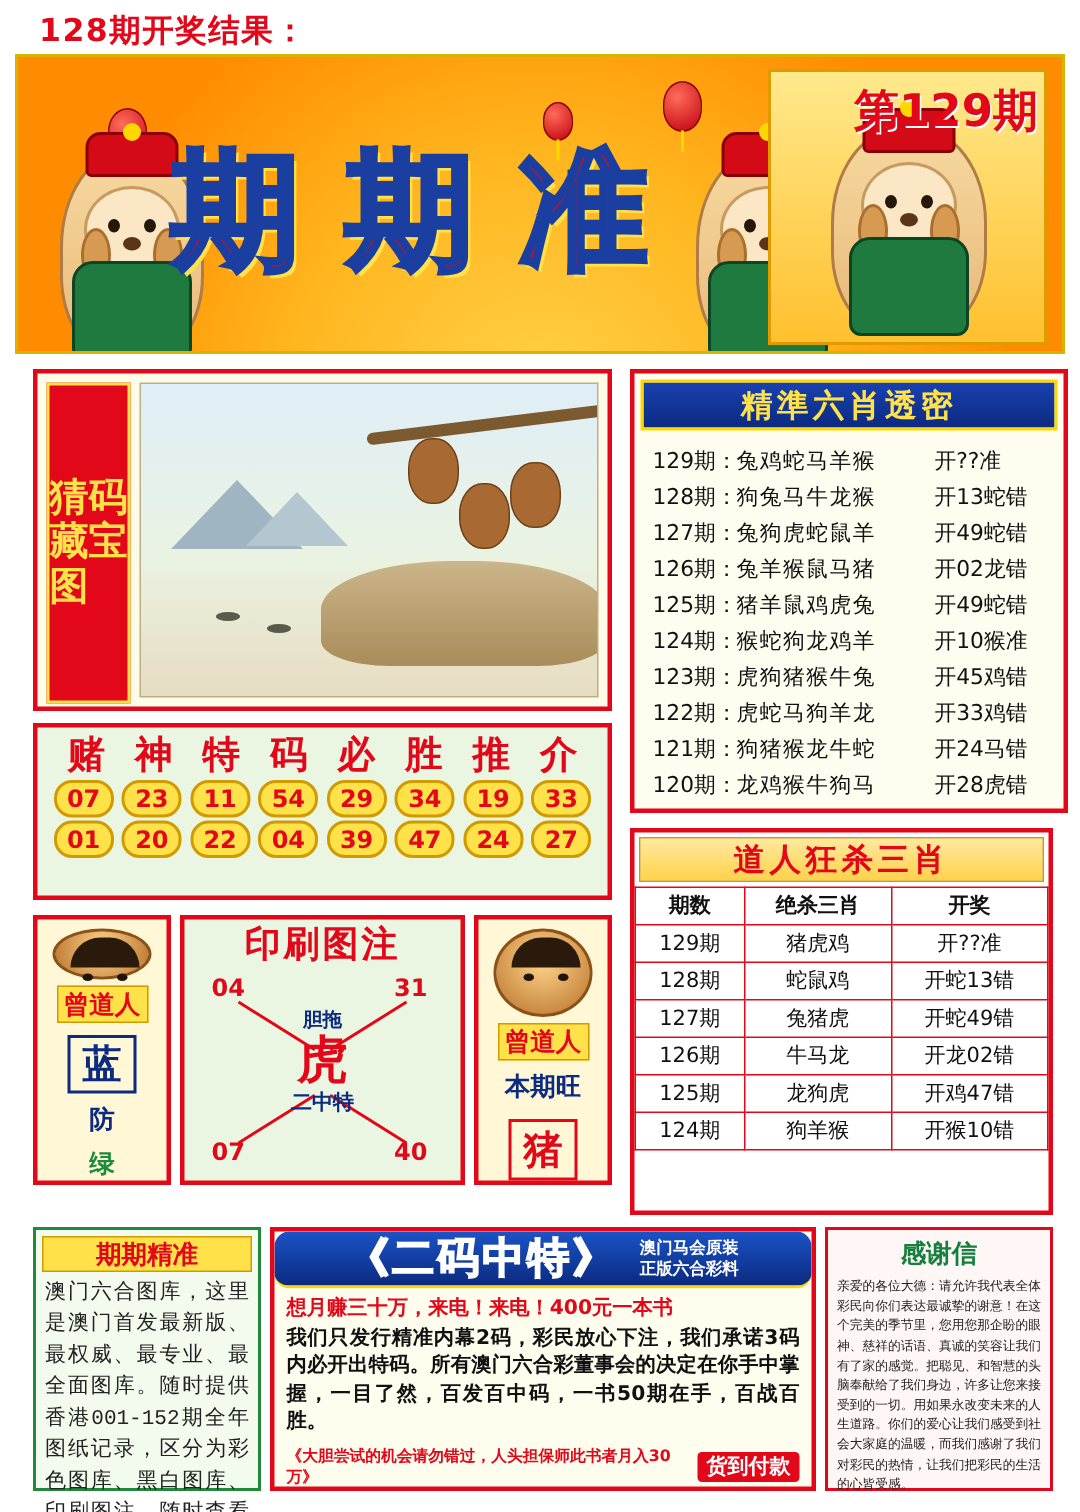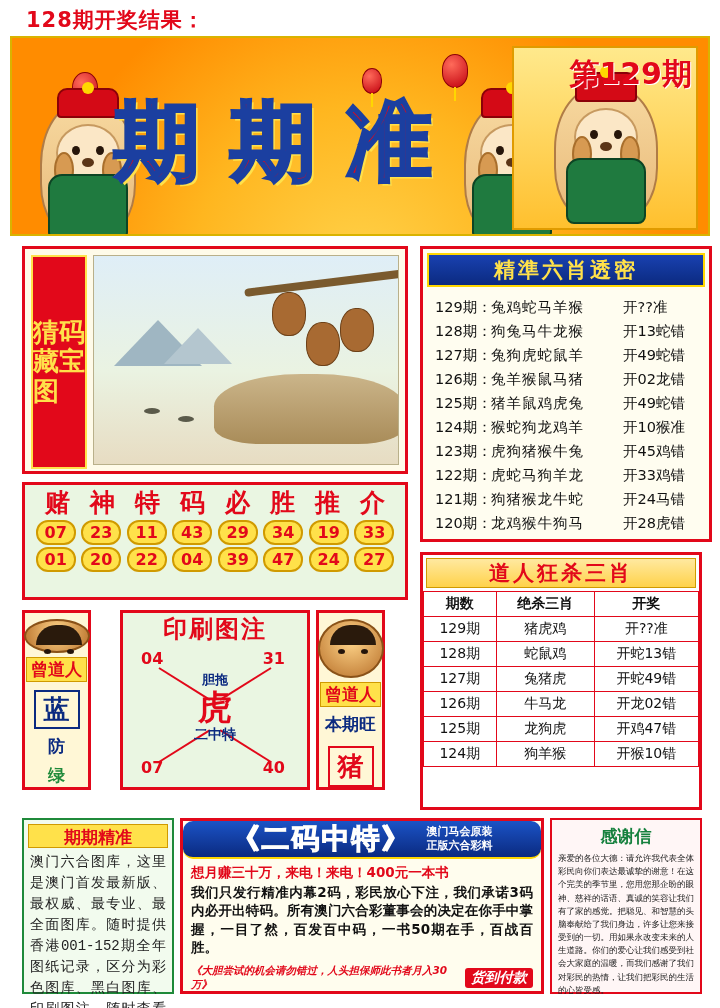--- a/index.html
+++ b/index.html
@@ -181,21 +181,21 @@
   .ball{
     width:40px; height:25px; border-radius:12px;
     background:#ffe14a; border:2px solid #d09a00;
     color:#e2081a; font-weight:bold; font-size:16px;
     display:flex; align-items:center; justify-content:center;
     font-family:"DejaVu Sans", sans-serif;
   }
 
   
   .daoren-left, .daoren-right{
-    position:absolute; top:610px; width:69px; height:180px;
+    position:absolute; top:610px; width:92px; height:180px;
     border:3px solid #e2081a; background:#fff7d6;
     display:flex; flex-direction:column; align-items:center;
   }
   .daoren-left{ left:22px; } .daoren-right{ left:316px; }
   .portrait{
     width:66px; height:60px; margin-top:6px; border-radius:50%;
     background:radial-gradient(circle at 50% 35%, #ffd58a, #b8702a);
     border:2px solid #8a5218;
     position:relative;
   }
@@ -301,21 +301,21 @@
   .bm-head .side{
     font-family:"DejaVu Sans", sans-serif; font-size:11px; font-weight:bold;
     color:#ffffff; line-height:1.25; text-align:left;
   }
   .bm-body{ padding:4px 8px; }
   .bm-body p{
     margin:0 0 2px; font-size:13.5px; line-height:1.35; color:#111; font-weight:bold;
     font-family:"DejaVu Sans", sans-serif; text-align:justify;
   }
   .bm-foot{
-    display:flex; align-items:center; gap:6px; padding:2px 8px;font-style:italic;
+    display:flex; align-items:center; gap:6px; padding:2px 8px;
   }
   .bm-foot .quote{
     flex:1; font-size:10.5px; color:#e2081a; font-weight:bold;
     font-family:"DejaVu Sans", sans-serif;
   }
   .bm-foot .pay{
     font-size:14px; font-weight:bold; color:#fff; background:#e2081a;
     padding:1px 6px; border-radius:3px; font-family:"DejaVu Sans", sans-serif;
   }
   .bot-right{
@@ -474,21 +474,21 @@
       <span>码</span>
       <span>必</span>
       <span>胜</span>
       <span>推</span>
       <span>介</span>
     </div>
     <div class="num-row">
       <div class="ball">07</div>
       <div class="ball">23</div>
       <div class="ball">11</div>
-      <div class="ball">43</div>
+      <div class="ball">54</div>
       <div class="ball">29</div>
       <div class="ball">34</div>
       <div class="ball">19</div>
       <div class="ball">33</div>
     </div>
     <div class="num-row">
       <div class="ball">01</div>
       <div class="ball">20</div>
       <div class="ball">22</div>
       <div class="ball">04</div>

